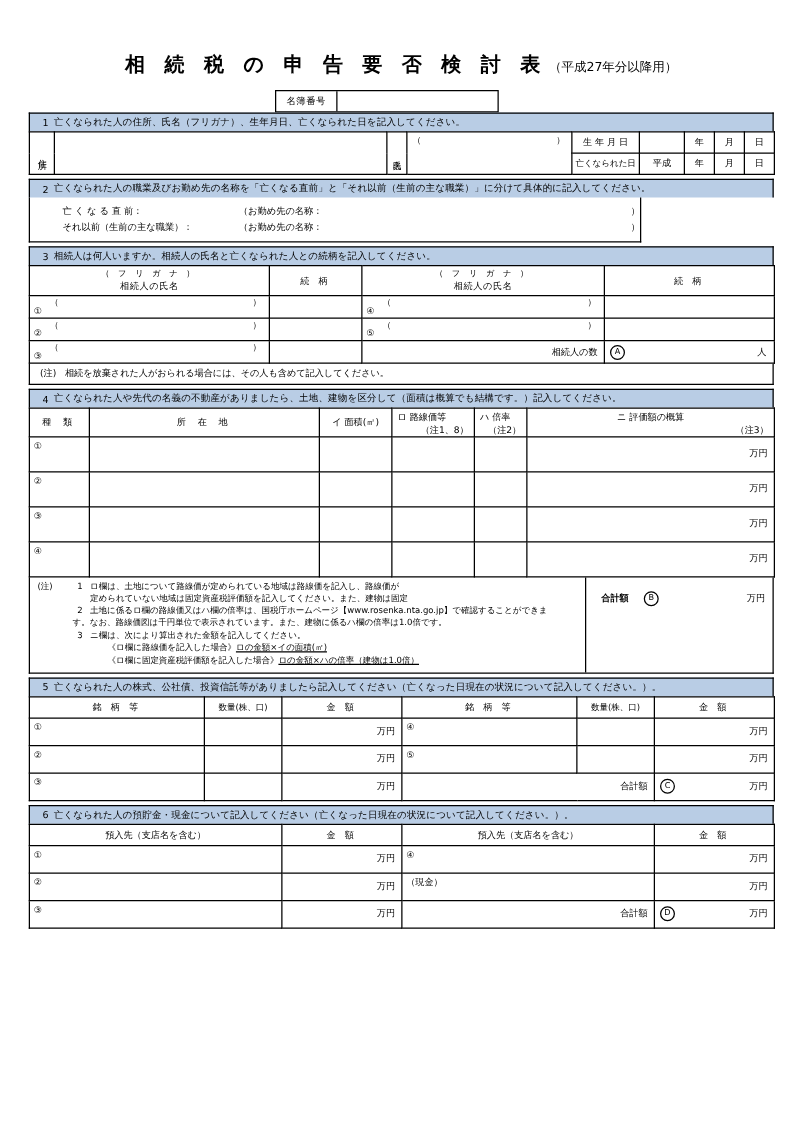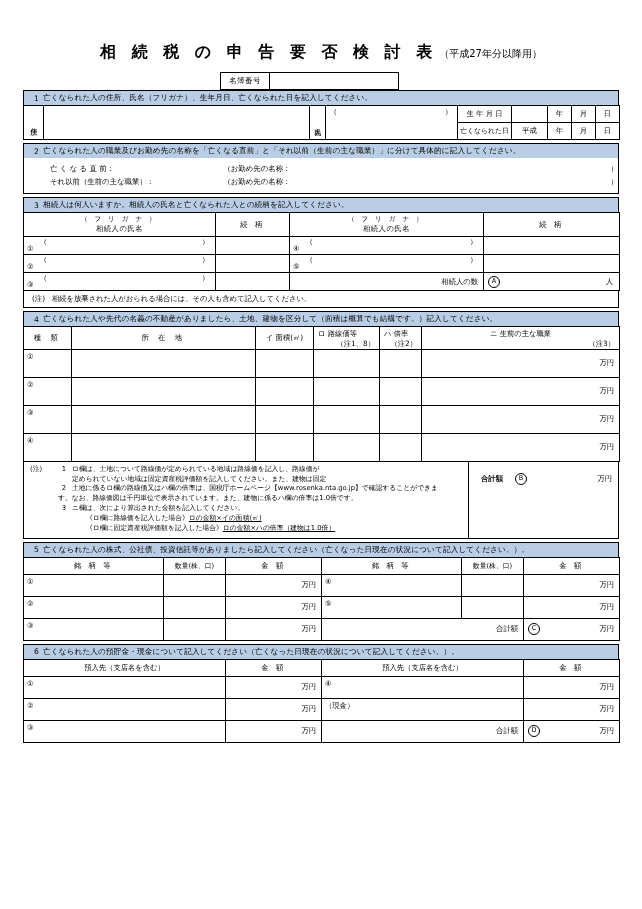--- a/index.html
+++ b/index.html
@@ -119,21 +119,21 @@
   .sp2 { letter-spacing: 2.5px; }
   .sp3 { letter-spacing: 3.5px; }
 
   
   .s1 td { height: 17px; }
 
   
   .s2box {
     border: 1px solid #000;
     border-top: none;
-    width: 596px;
+    width: 490px;
     box-sizing: border-box;
     padding: 4px 0 5px 0;
   }
   .s2row {
     display: flex;
     font-size: 7.4px;
     height: 13px;
     align-items: center;
   }
   .s2lbl { width: 200px; padding-left: 26px; box-sizing: border-box; }
@@ -451,21 +451,21 @@
           <td class="c">イ 面積(㎡)</td>
           <td class="hdr2">
             <span class="top">ロ 路線価等</span>
             <span class="bot">（注1、8）</span>
           </td>
           <td class="hdr2">
             <span class="top">ハ 倍率</span>
             <span class="bot">（注2）</span>
           </td>
           <td class="hdr2">
-            <span class="top" style="text-align:center">ニ 生前の主な職業</span>
+            <span class="top" style="text-align:center">ニ 評価額の概算</span>
             <span class="bot">（注3）</span>
           </td>
         </tr>
       </thead>
       <tbody>
         <tr>
           <td class="rel">
               <span class="rowidx">①</span>
             </td>
           <td></td>

